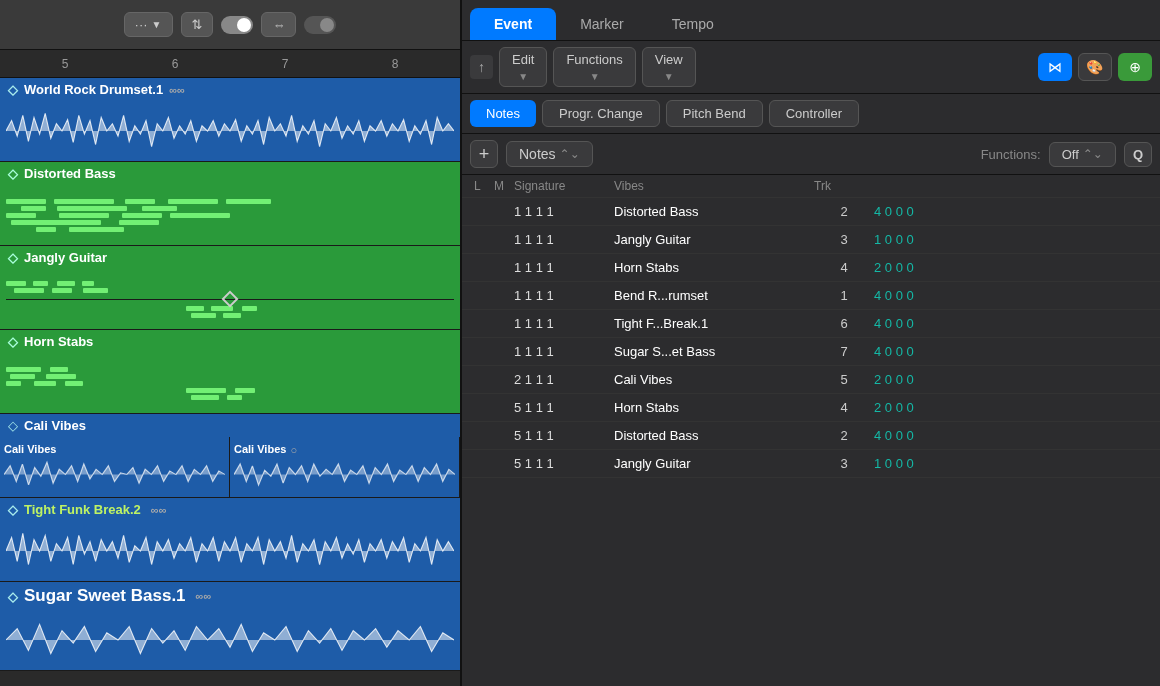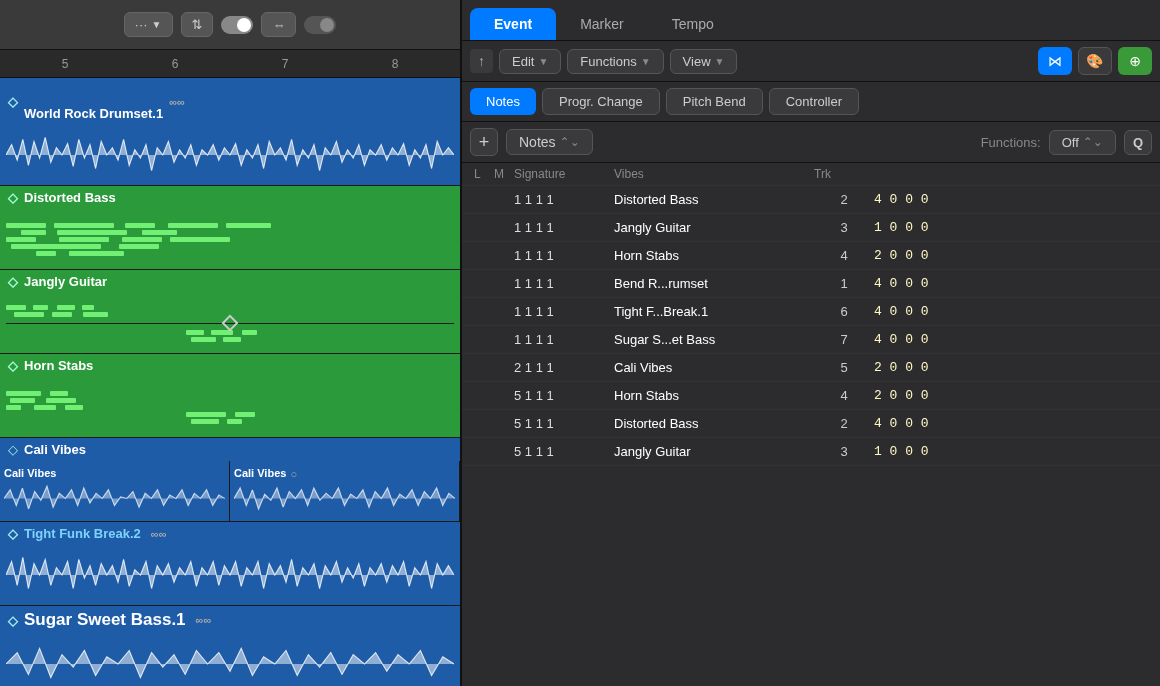--- a/index.html
+++ b/index.html
@@ -249,20 +249,21 @@
       background: #3a3a3c;
       border: 1px solid #555;
       color: #ccc;
       padding: 4px 12px;
       border-radius: 6px;
       cursor: pointer;
       font-size: 13px;
       display: flex;
       align-items: center;
       gap: 4px;
+      flex-direction: column;
     }
 
     .icon-btn {
       background: #007aff;
       border: none;
       color: #fff;
       padding: 4px 10px;
       border-radius: 6px;
       cursor: pointer;
       font-size: 14px;
@@ -419,22 +420,21 @@
       color: #fff;
       font-weight: 500;
     }
 
     .col-trk {
       color: #ccc;
       text-align: center;
     }
 
     .col-length {
-      color: #fef9c3;
-      font-family: Liberation Mono, monospace;
+      color: #14b8a6;
     }
 
     .chevron-icon {
       font-size: 10px;
       color: #888;
     }
   </style>
 </head>
 <body>
 
@@ -466,21 +466,21 @@
       <span>7</span>
       <span>8</span>
     </div>
   </div>
 
   <div class="tracks-container">
 
     <div class="track">
       <div class="track-header track-audio" style="background:#1e5ca8;padding:4px 8px;">
         <span style="color:#aee;">◇</span>
-        <span style="font-size:13px;font-weight:600;color:#fff;margin-top:24px;">World Rock Drumset.1</span>
+        <span style="font-size:13px;font-weight:600;color:#fff;">World Rock Drumset.1</span>
         <span style="font-size:11px;color:#aaa;">∞∞</span>
       </div>
       <div class="track-body track-audio-body">
         <div class="waveform">
           <svg viewBox="0 0 400 50" preserveAspectRatio="none">
             <polyline fill="rgba(255,255,255,0.5)" stroke="rgba(255,255,255,0.8)" stroke-width="1" points="0,25 5,15 10,30 15,10 20,35 25,12 30,28 35,8 40,32 45,18 50,25 55,14 60,36 65,10 70,28 75,15 80,38 85,12 90,25 95,18 100,30 105,10 110,35 115,20 120,28 125,15 130,40 135,18 140,25 145,12 150,32 155,20 160,28 165,15 170,35 175,20 180,25 185,15 190,30 195,18 200,25 205,14 210,35 215,20 220,28 225,15 230,38 235,12 240,25 245,18 250,30 255,10 260,35 265,20 270,28 275,15 280,40 285,18 290,25 295,12 300,32 305,20 310,28 315,15 320,35 325,20 330,25 335,15 340,30 345,18 350,25 355,14 360,35 365,20 370,28 375,15 380,38 385,12 390,25 395,18 400,25"></polyline>
           </svg>
         </div>
       </div>
     </div>
@@ -607,21 +607,21 @@
           <svg viewBox="0 0 180 40" style="width:100%;height:35px;" preserveAspectRatio="none">
             <polyline fill="rgba(255,255,255,0.4)" stroke="rgba(255,255,255,0.7)" stroke-width="1" points="0,20 5,8 10,28 15,10 20,32 25,15 30,22 35,8 40,30 45,12 50,20 55,10 60,28 65,8 70,22 75,14 80,20 85,8 90,28 95,15 100,20 105,10 110,30 115,12 120,20 125,8 130,28 135,15 140,20 145,10 150,28 155,12 160,20 165,8 170,28 175,14 180,20"></polyline>
           </svg>
         </div>
       </div>
     </div>
 
     <div class="track">
       <div class="track-header track-audio" style="background:#1e5ca8;padding:4px 8px;">
         <span style="color:#aee;">◇</span>
-        <span style="font-size:13px;font-weight:600;color:#7dd3fc;">Tight Funk Break.2</span>
+        <span style="font-size:13px;font-weight:600;color:#bef264;">Tight Funk Break.2</span>
         <span style="font-size:11px;color:#aaa;margin-left:4px;">∞∞</span>
       </div>
       <div class="track-body track-audio-body">
         <div class="waveform">
           <svg viewBox="0 0 400 50" preserveAspectRatio="none">
             <polyline fill="rgba(255,255,255,0.5)" stroke="rgba(255,255,255,0.8)" stroke-width="1" points="0,25 5,12 10,35 15,8 20,38 25,14 30,25 35,10 40,35 45,18 50,25 55,12 60,38 65,10 70,28 75,16 80,35 85,14 90,25 95,16 100,32 105,10 110,36 115,20 120,25 125,12 130,38 135,16 140,25 145,14 150,32 155,18 160,25 165,12 170,36 175,18 180,25 185,12 190,35 195,16 200,25 205,12 210,36 215,18 220,25 225,12 230,38 235,14 240,25 245,16 250,32 255,10 260,36 265,18 270,25 275,14 280,38 285,16 290,25 295,12 300,32 305,18 310,28 315,14 320,36 325,18 330,25 335,14 340,32 345,16 350,25 355,12 360,36 365,18 370,25 375,12 380,38 385,14 390,25 395,16 400,25"></polyline>
           </svg>
         </div>
       </div>
     </div>

